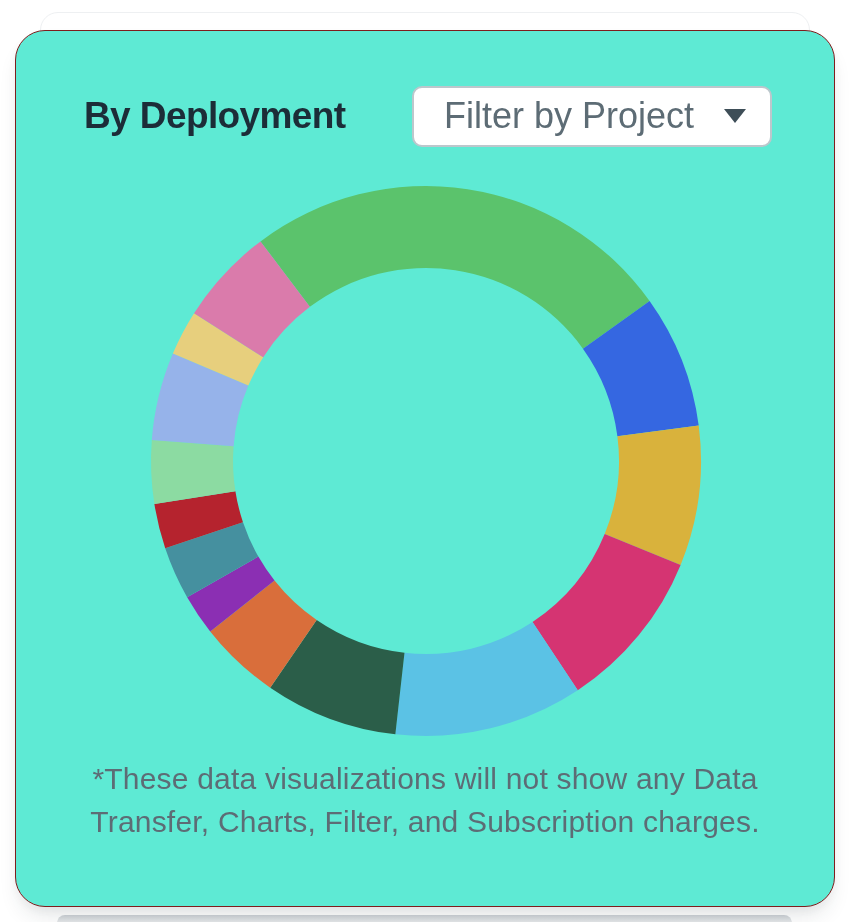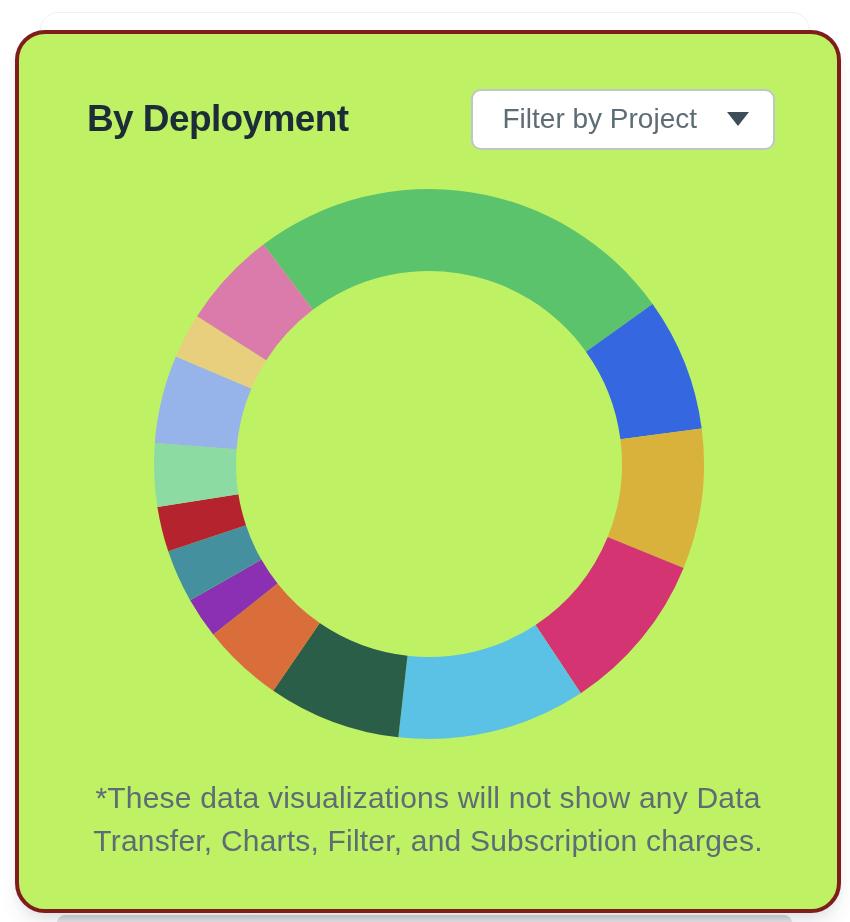--- a/index.html
+++ b/index.html
@@ -28,22 +28,22 @@
     border: 1px solid #eef0f2;
     border-radius: 18px;
     z-index: 0;
   }
   .card {
     position: absolute;
     left: 15px;
     top: 30px;
     width: 818px;
     height: 875px;
-    background: #bef264;
-    border: 4px solid #7f1d1d;
+    background: #5eead4;
+    border: 1px solid #7f1d1d;
     border-radius: 30px;
     box-shadow: 0 14px 22px -6px rgba(33, 49, 60, 0.12), 0 4px 8px rgba(33, 49, 60, 0.04);
     z-index: 1;
   }
   
   .next-card-edge {
     position: absolute;
     left: 57px;
     top: 915px;
     width: 735px;
@@ -78,21 +78,21 @@
     justify-content: space-between;
     gap: 30px;
     padding: 0 24px 0 30px;
     background: #ffffff;
     border: 2px solid #bcc7cc;
     border-radius: 10px;
     cursor: pointer;
     font-family: "Liberation Sans", sans-serif;
   }
   .filter-btn-label {
-    font-size: 28px;
+    font-size: 36px;
     color: #5d6c75;
     white-space: nowrap;
   }
   .caret {
     width: 0;
     height: 0;
     border-left: 11px solid transparent;
     border-right: 11px solid transparent;
     border-top: 14px solid #3e4e58;
   }
@@ -101,21 +101,21 @@
     left: 130px;
     top: 150px;
     width: 560px;
     height: 560px;
   }
   .footnote {
     position: absolute;
     left: 0;
     right: 0;
     top: 726px;
-    margin: 16px;
+    margin: 0;
     text-align: center;
     font-size: 30px;
     line-height: 43px;
     color: #5d6c75;
     letter-spacing: 0.2px;
   }
 </style>
 </head>
 <body>
 

